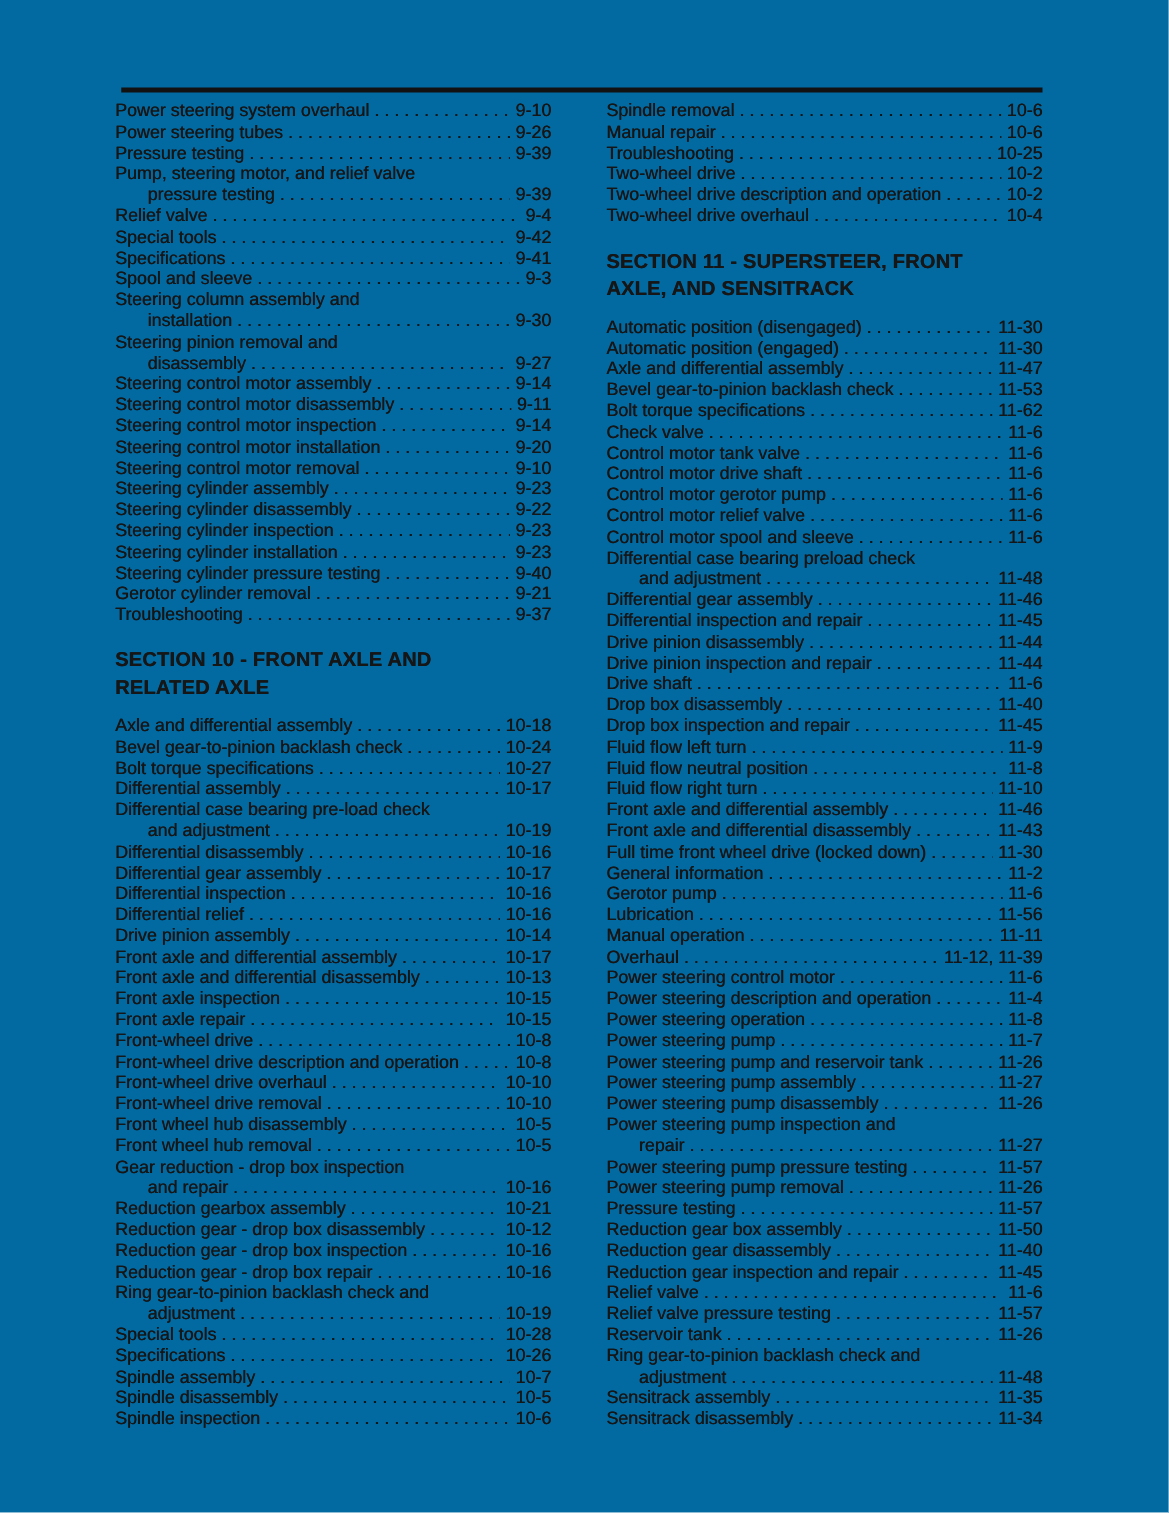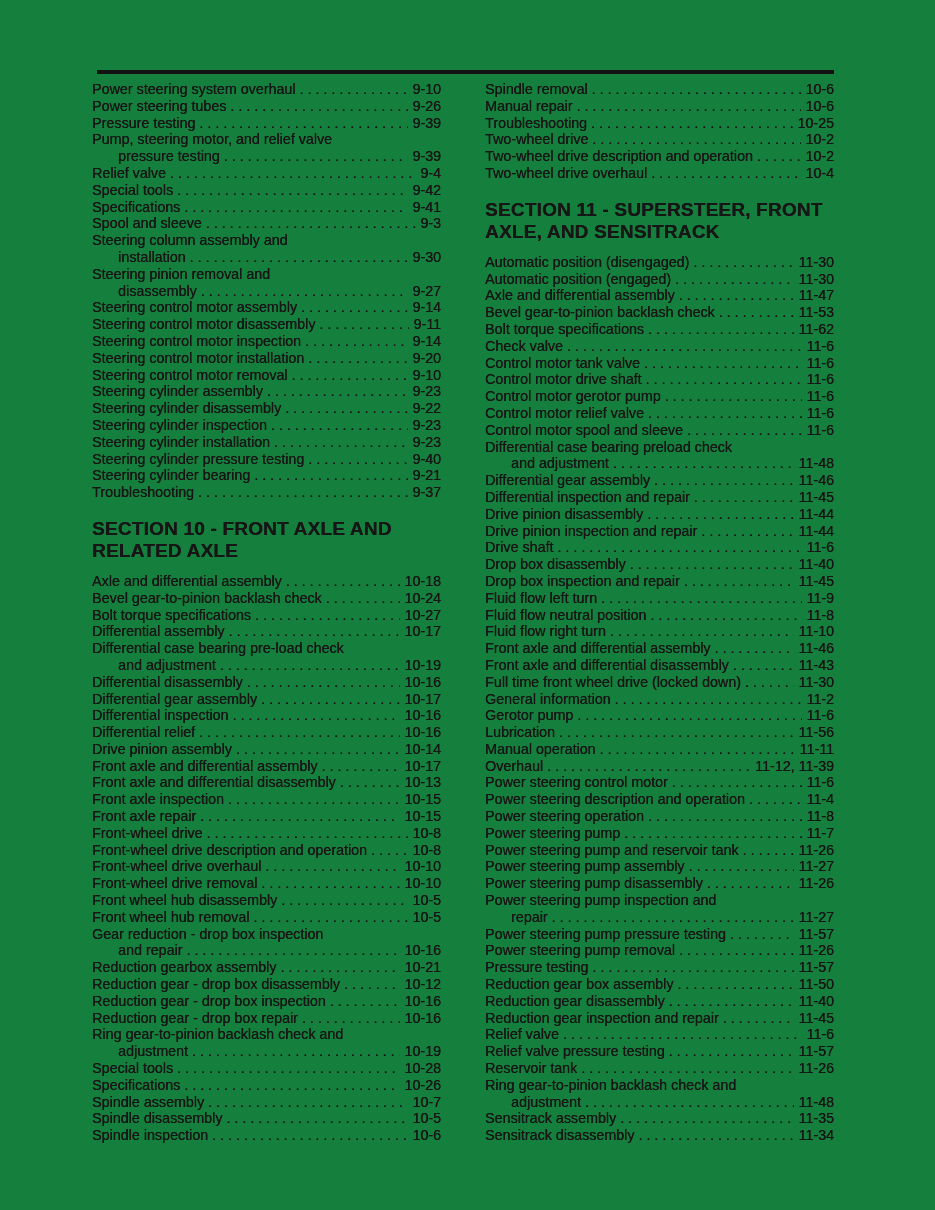--- a/index.html
+++ b/index.html
@@ -4,21 +4,21 @@
 <style>
   html, body {
     margin: 0;
     padding: 0;
     background: #ffffff;
   }
   .page {
     position: relative;
     width: 935px;
     height: 1210px;
-    background: #15803d;
+    background: #0369a1;
     overflow: hidden;
     font-family: "Liberation Sans", sans-serif;
     color: #161616;
   }
   .top-rule {
     position: absolute;
     left: 97px;
     top: 70px;
     width: 737px;
     height: 4px;
@@ -64,21 +64,21 @@
   .leader::before {
     content: ". . . . . . . . . . . . . . . . . . . . . . . . . . . . . . . . . . . . . . . . . . . . . . . . . . . . . . . . . . . . . . . . . . . . . . . . . . . .";
   }
   .page-num {
     flex: none;
     text-align: right;
   }
   .section-heading {
     margin: 17px 0 11px 0;
     font-weight: 700;
-    font-size: 19px;
+    font-size: 16px;
     line-height: 22px;
     letter-spacing: 0.2px;
     text-shadow: 0.3px 0 0 currentColor;
   }
 </style>
 </head>
 <body>
 
 <div class="page">
   <div class="top-rule"></div>
@@ -188,21 +188,21 @@
             <span class="entry-text">Steering cylinder installation</span>
             <span class="leader"></span>
             <span class="page-num">9-23</span>
           </div>
           <div class="entry-line">
             <span class="entry-text">Steering cylinder pressure testing</span>
             <span class="leader"></span>
             <span class="page-num">9-40</span>
           </div>
           <div class="entry-line">
-            <span class="entry-text">Steering cylinder bearing</span>
+            <span class="entry-text">Gerotor cylinder removal</span>
             <span class="leader"></span>
             <span class="page-num">9-21</span>
           </div>
           <div class="entry-line">
             <span class="entry-text">Troubleshooting</span>
             <span class="leader"></span>
             <span class="page-num">9-37</span>
           </div>
         </div>
         <div class="section-heading">

